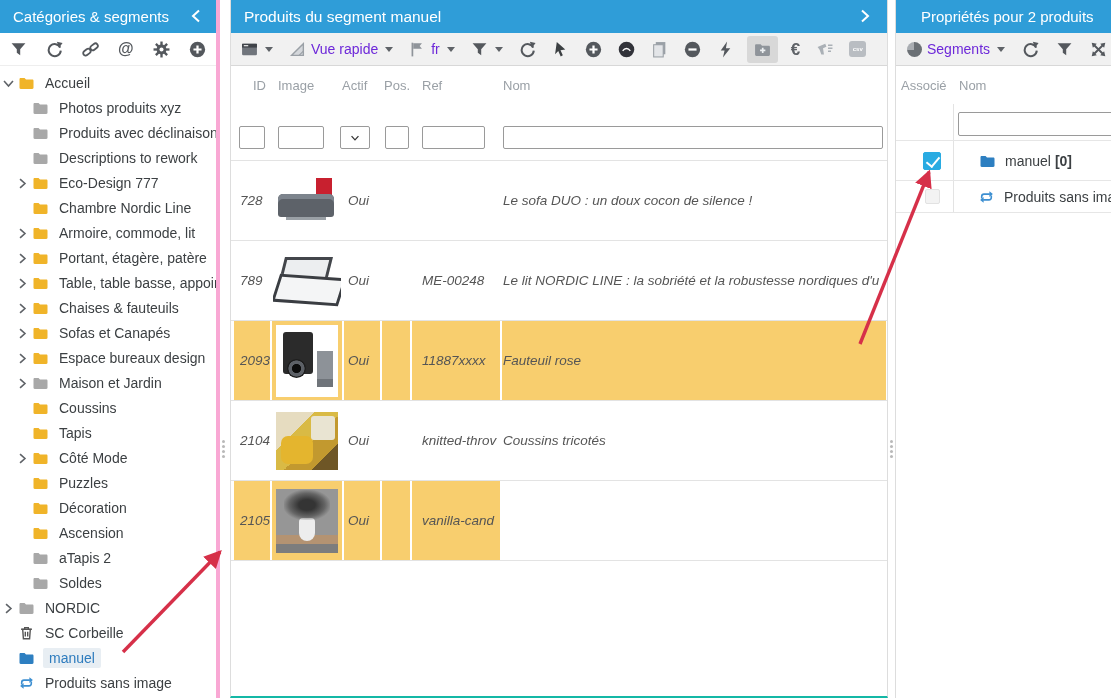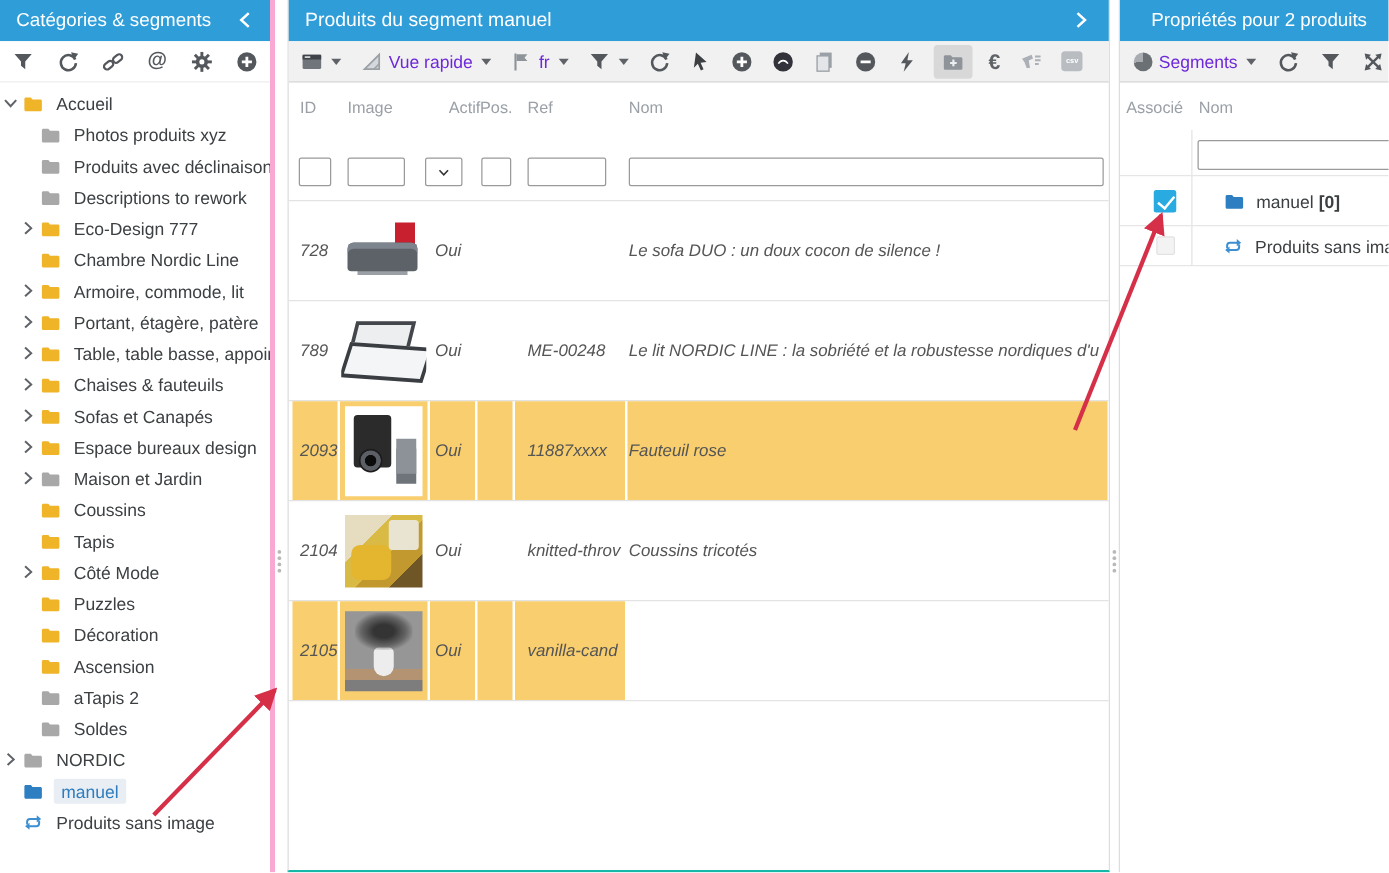--- a/index.html
+++ b/index.html
@@ -48,21 +48,21 @@
              border-left:1px solid #ddd;border-right:1px solid #ddd;border-bottom:2px solid #14b8a6;}
   .mid-tb{gap:10px;padding-left:7px;}
   .tbtn{padding:3px;}
   .tbtn.active{background:#d8d8d8;border-radius:3px;padding:5px 7px;}
   .tb-label{font-size:14px;color:#6d28d9;}
   .euro{font-size:17px;font-weight:bold;color:#5f6368;line-height:17px;}
   .csv-box{width:17px;height:16px;background:#b9bdc2;border-radius:3px;color:#fff;font-size:6px;
            display:inline-flex;align-items:center;justify-content:center;font-weight:bold;}
   .grid{position:absolute;top:67px;left:0;right:0;bottom:0;overflow:hidden;}
   .col-labels span{position:absolute;top:11px;font-size:13px;color:#9aa0a6;cursor:pointer;}
-  .cl-0{left:9px;} .cl-1{left:47px;} .cl-2{left:111px;margin-left:17px;} .cl-3{left:153px;} .cl-4{left:191px;} .cl-5{left:272px;}
+  .cl-0{left:22px;} .cl-1{left:47px;} .cl-2{left:111px;} .cl-3{left:153px;} .cl-4{left:191px;} .cl-5{left:272px;}
   .finput{position:absolute;top:59px;height:23px;border:1px solid #9a9a9a;border-radius:2px;background:#fff;
           font-family:inherit;font-size:12px;padding:0 3px;}
   .f-id{left:8px;width:26px;} .f-img{left:47px;width:46px;} .f-pos{left:154px;width:24px;}
   .f-ref{left:191px;width:63px;} .f-nom{left:272px;width:380px;}
   .f-actif{left:109px;width:30px;display:flex;align-items:center;justify-content:center;cursor:pointer;}
   .f-actif svg{width:10px;height:10px;color:#333;}
   .prows{position:absolute;top:93px;left:0;right:0;border-top:1px solid #e3e3e3;}
   .prow{position:relative;height:80px;border-bottom:1px solid #e3e3e3;cursor:pointer;}
   .cell{position:absolute;top:0;bottom:0;display:flex;align-items:center;font-size:13.5px;color:#555;
         white-space:nowrap;overflow:hidden;font-style:italic;}
@@ -469,20 +469,27 @@
   <div class="titem lvl0">
     <span class="tchev"><svg class="">
               <use href="#i-chev-r"></use>
             </svg></span>
     <span class="ticon ic-folder-gray"><svg class="">
               <use href="#i-folder"></use>
             </svg></span>
     <span class="tlabel">NORDIC</span>
   </div>
 
+  <div class="titem lvl0">
+    <span class="tchev"></span>
+    <span class="ticon ic-trash"><svg class="">
+              <use href="#i-trash"></use>
+            </svg></span>
+    <span class="tlabel">SC Corbeille</span>
+  </div>
 
   <div class="titem lvl0">
     <span class="tchev"></span>
     <span class="ticon ic-folder-blue"><svg class="">
               <use href="#i-folder"></use>
             </svg></span>
     <span class="tlabel sel">manuel</span>
   </div>
 
   <div class="titem lvl0">

